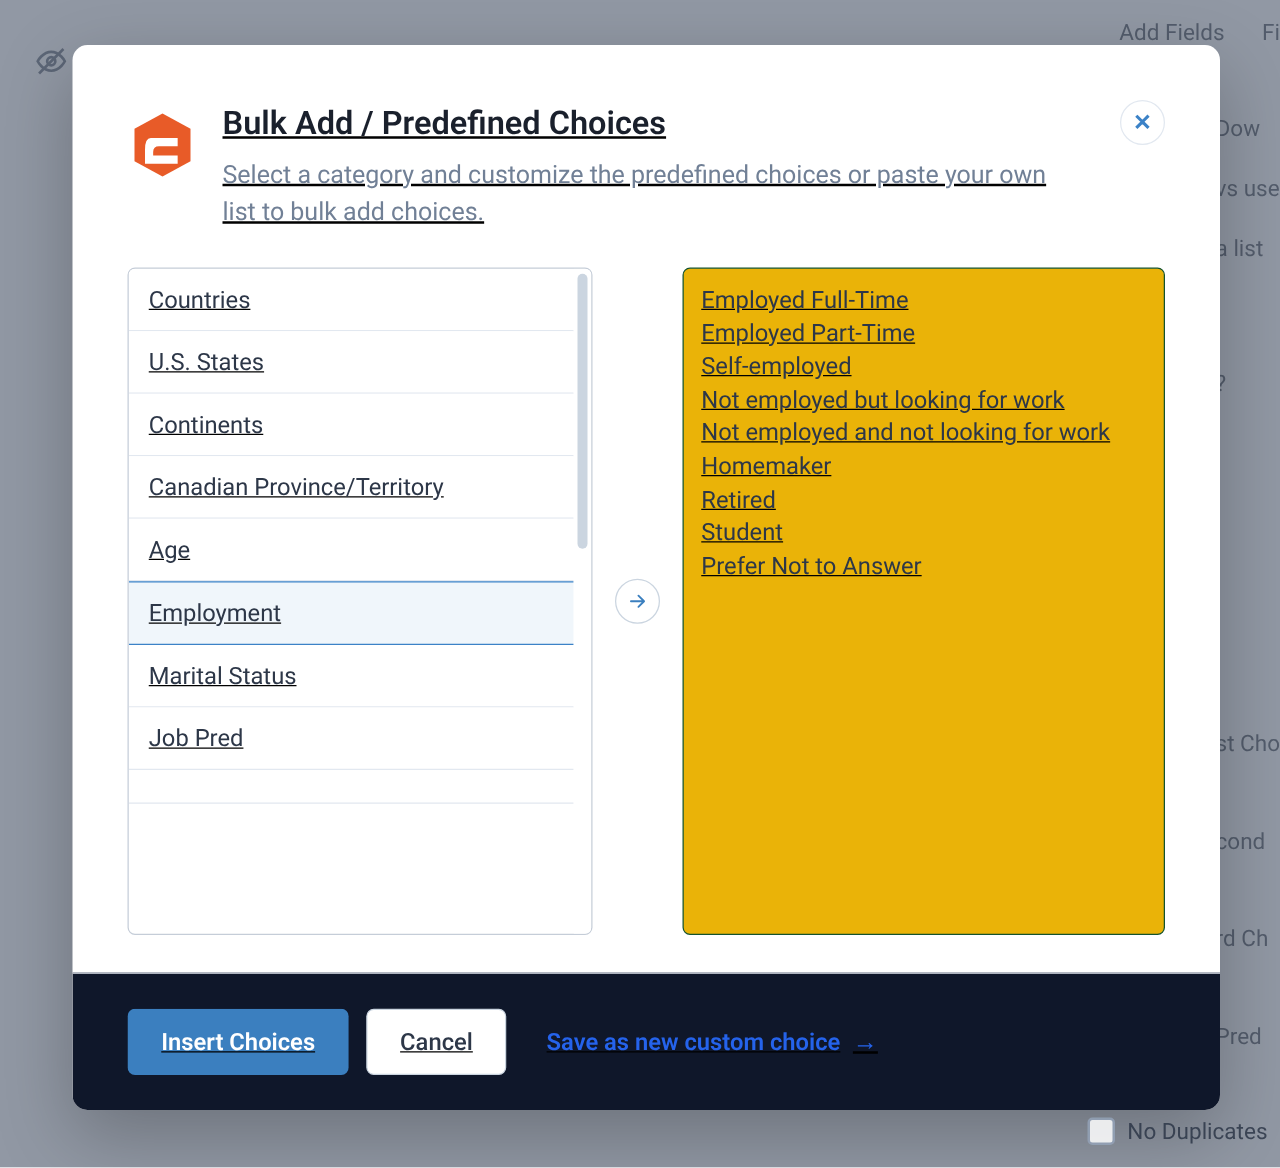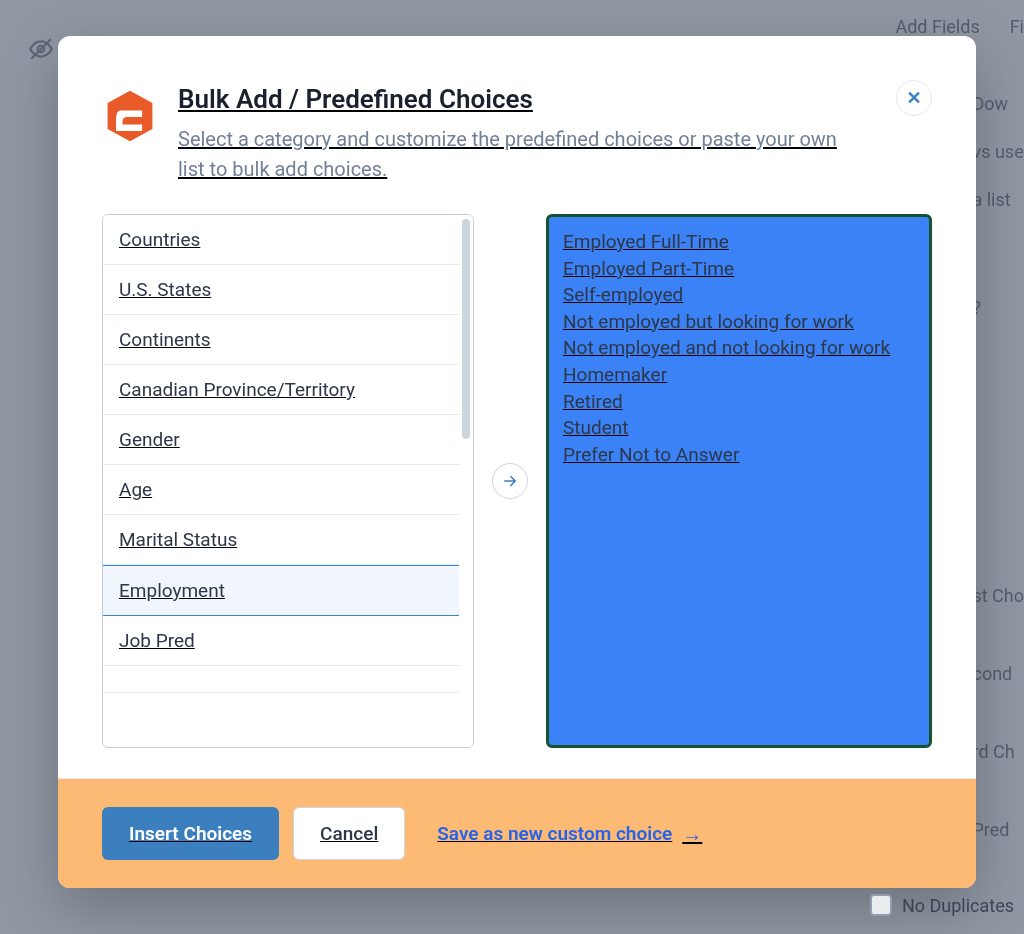--- a/index.html
+++ b/index.html
@@ -173,34 +173,34 @@
       display: flex;
       align-items: center;
       justify-content: center;
       color: #3b7fbf;
       margin: 0 4px;
       background: #ffffff;
       cursor: pointer;
     }
     .choices-textarea {
       flex: 1;
-      border: 3px solid #14532d;
+      border: 1px solid #14532d;
       border-radius: 6px;
       padding: 12px 14px;
       font-size: 19px;
       font-family: inherit;
       color: #2d3748;
       line-height: 1.4;
       resize: none;
       outline: none;
-      background: #3b82f6;
+      background: #eab308;
     }
     .modal-footer {
       border-top: 1px solid #e2e8f0;
-      background: #fdba74;
+      background: #0f172a;
       padding: 28px 44px;
       display: flex;
       align-items: center;
       gap: 14px;
     }
     .btn {
       padding: 14px 26px;
       font-size: 19px;
       border-radius: 6px;
       cursor: pointer;
@@ -294,24 +294,23 @@
     </button>
   </div>
 
   <div class="modal-body">
     <div class="category-panel">
       <div class="category-list" id="category-list">
           <div class="category-item">Countries</div>
           <div class="category-item">U.S. States</div>
           <div class="category-item">Continents</div>
           <div class="category-item">Canadian Province/Territory</div>
-          <div class="category-item">Gender</div>
           <div class="category-item">Age</div>
+          <div class="category-item selected">Employment</div>
           <div class="category-item">Marital Status</div>
-          <div class="category-item selected">Employment</div>
           <div class="category-item">Job Pred</div>
           <div class="category-item"></div>
         </div>
       <div class="custom-scrollbar">
         <div class="scrollbar-thumb"></div>
       </div>
     </div>
 
     <div class="arrow-between">
       <svg width="18" height="18" viewBox="0 0 24 24" fill="none">

